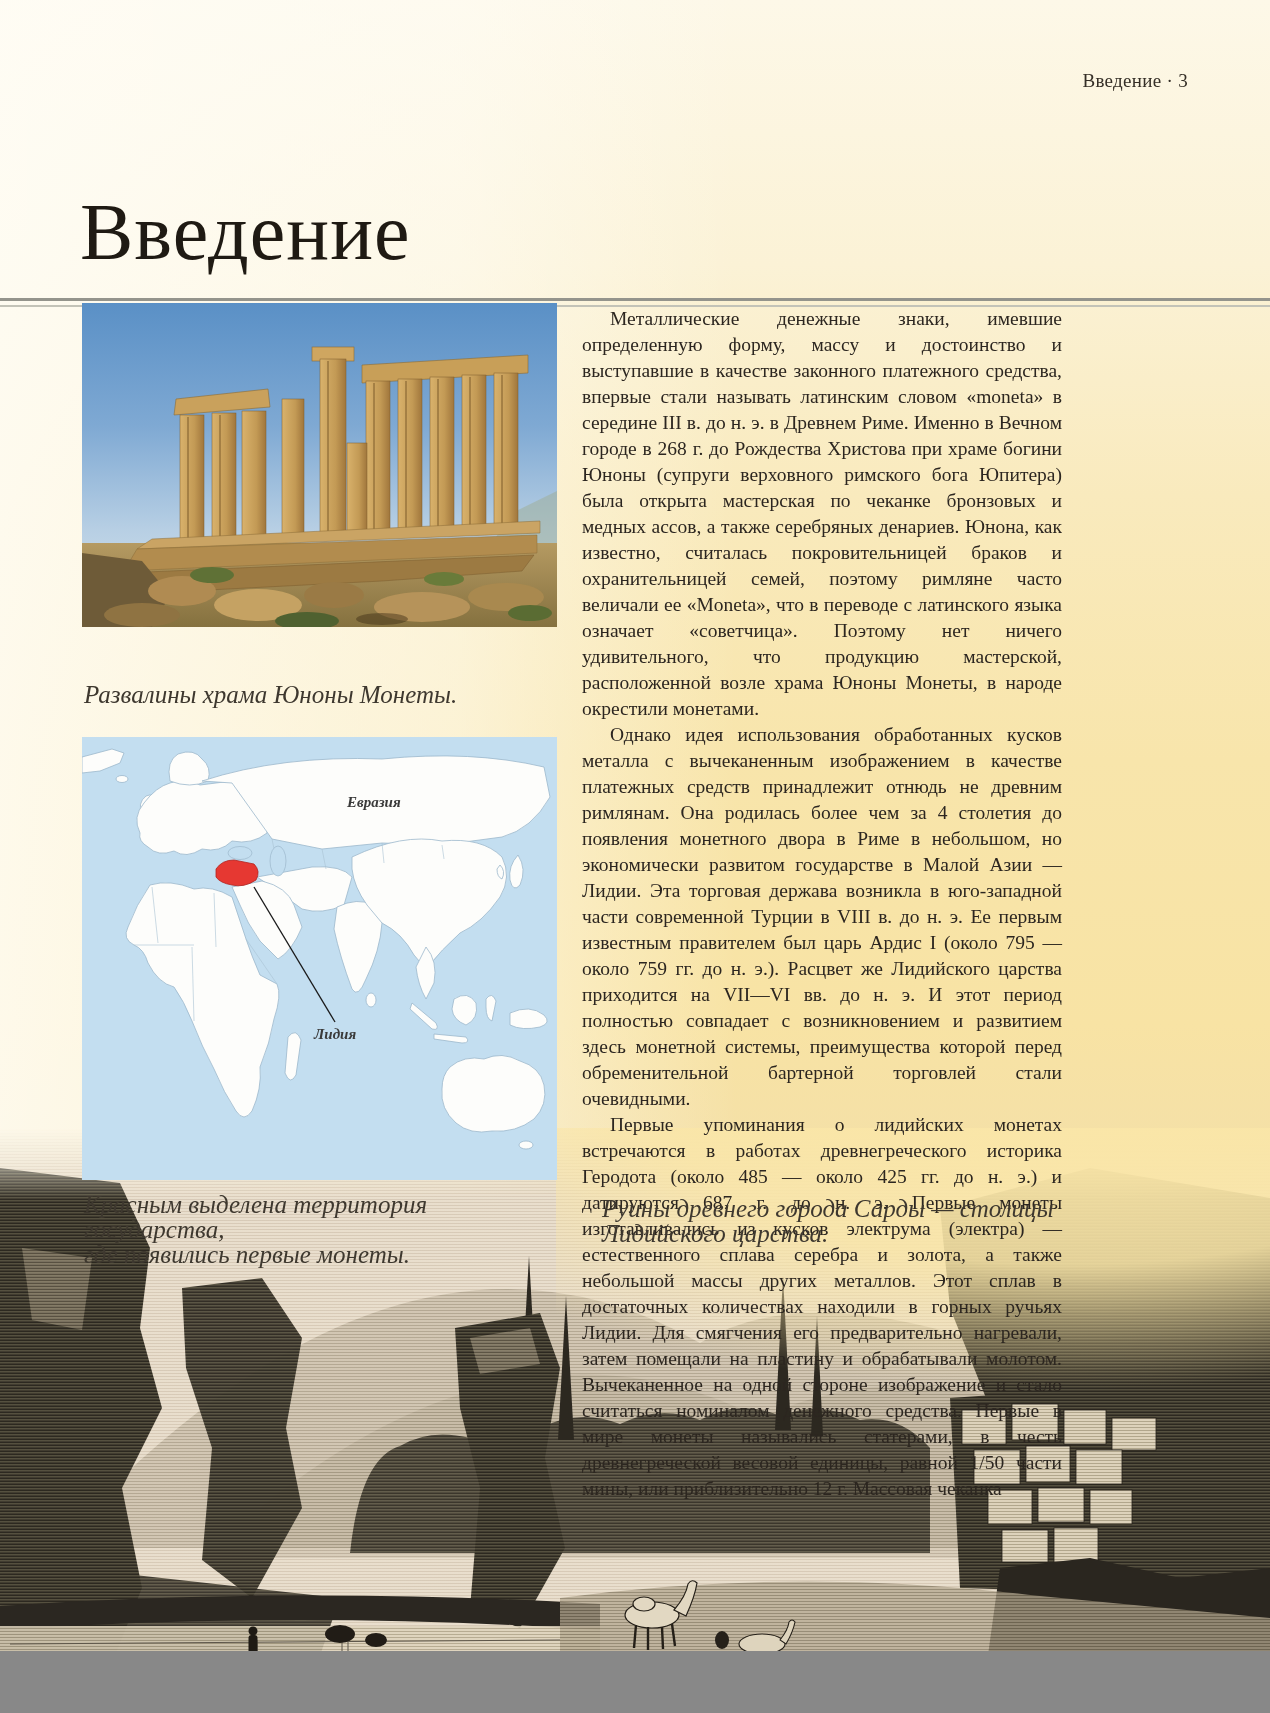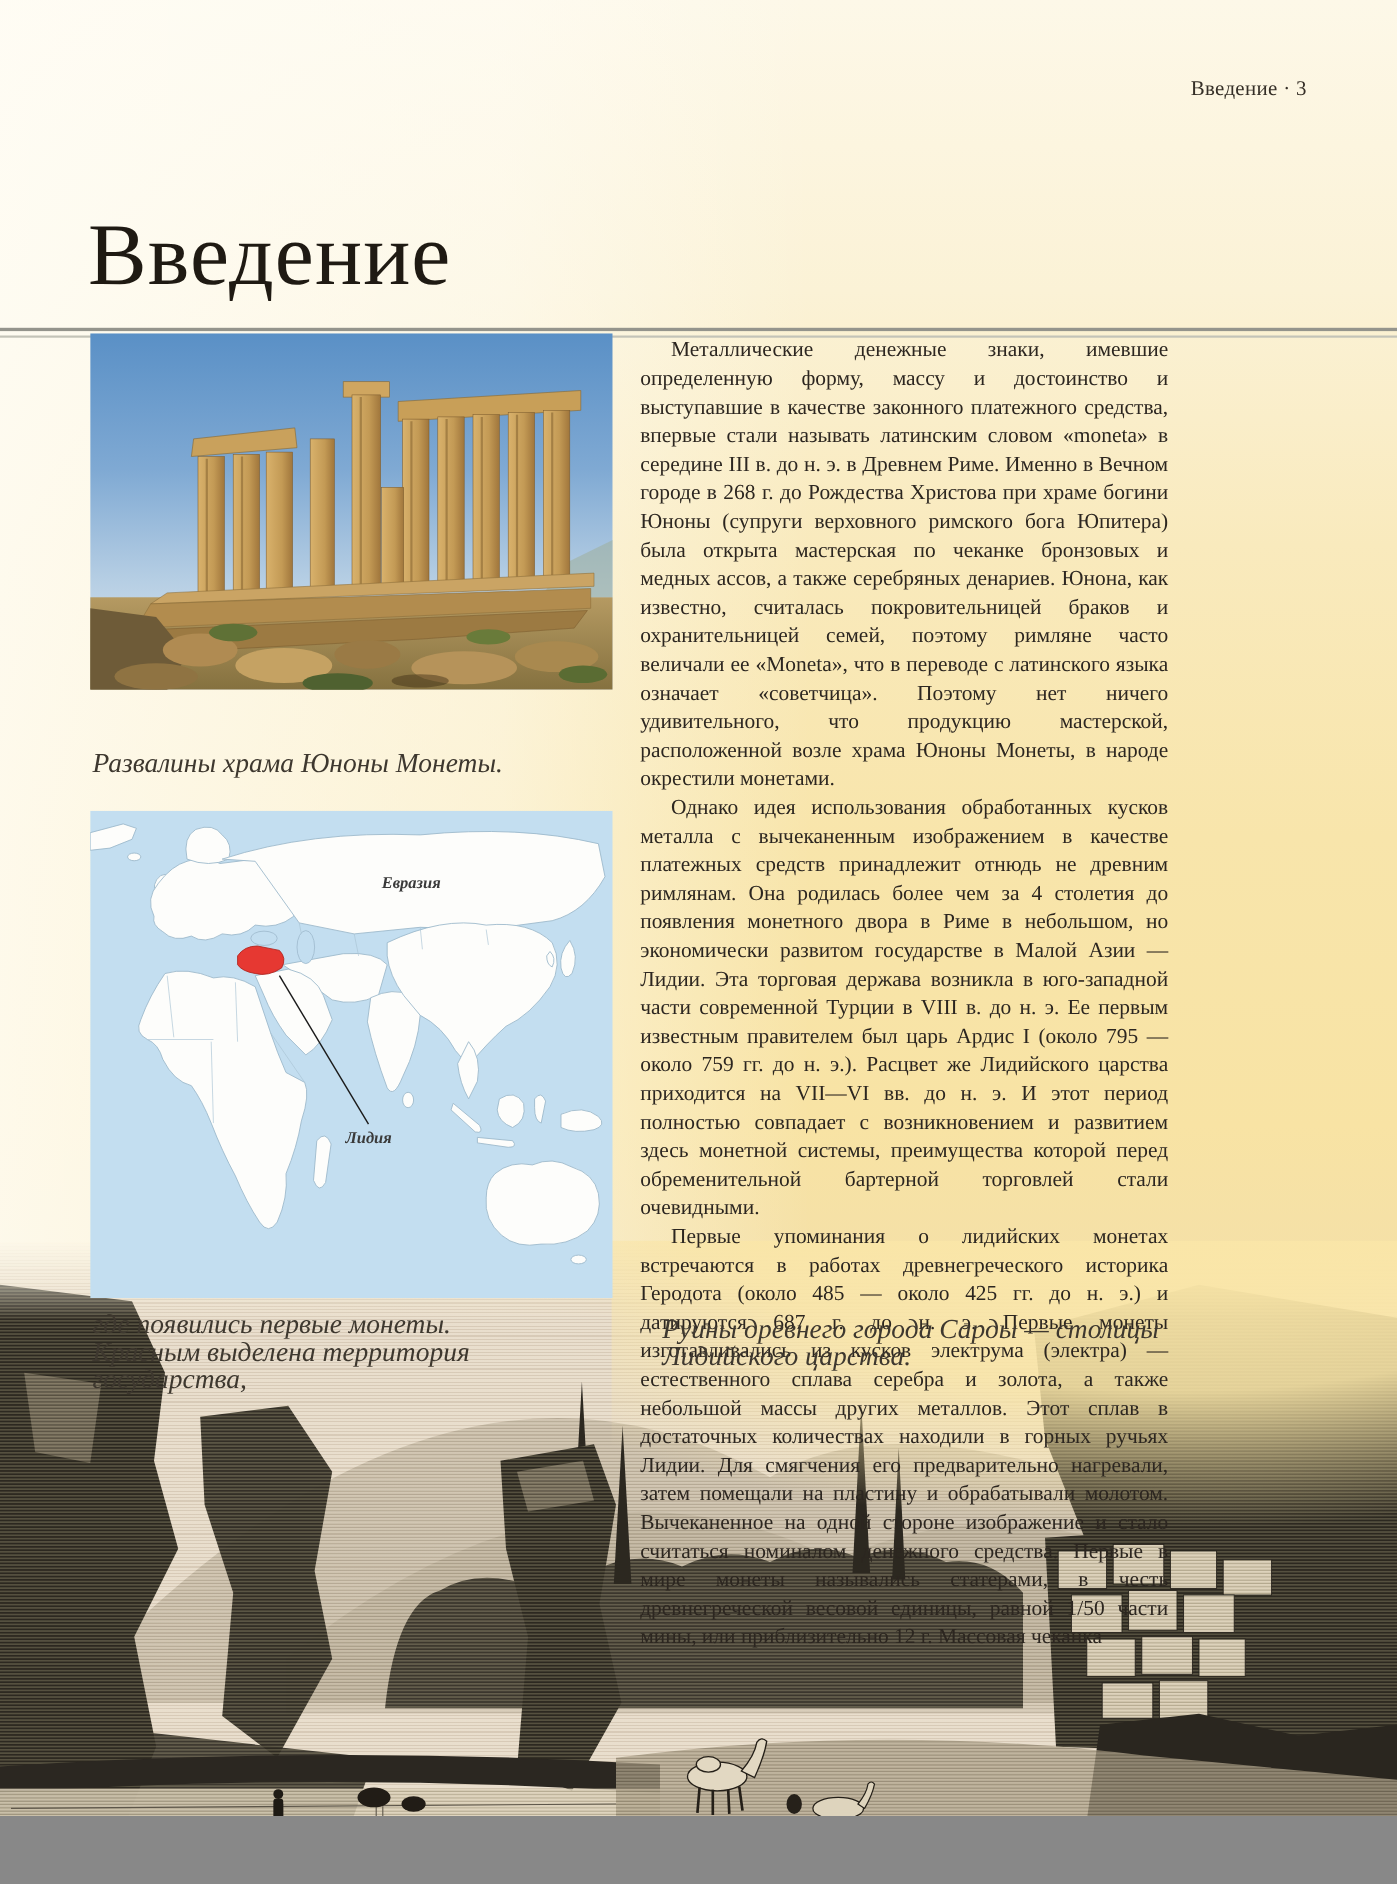--- a/index.html
+++ b/index.html
@@ -191,22 +191,22 @@
       <ellipse cx="196" cy="124" rx="8" ry="15" fill="#c3def0" stroke="#9cb8cb" stroke-width="0.7"></ellipse>
 
       <path d="M134,132 Q140,123 152,123 L172,127 Q179,134 174,143 Q162,151 150,148 Q138,146 134,140 Z" fill="#e63832" stroke="#b3241f" stroke-width="0.8"></path>
       <line x1="172" y1="150" x2="253" y2="285" stroke="#1a1a1a" stroke-width="1.3"></line>
       <text x="265" y="70" class="map-label" font-size="15">Евразия</text>
       <text x="232" y="302" class="map-label" font-size="15">Лидия</text>
     </svg>
   </div>
 
   <div class="cap cap-map">
+    <div>Красным выделена территория государства,</div>
     <div>где появились первые монеты.</div>
-    <div>Красным выделена территория государства,</div>
   </div>
 
   <div class="article">
     <p>Металлические денежные знаки, имевшие определенную форму, массу и достоинство и выступавшие в качестве законного платежного средства, впервые стали называть латинским словом «moneta» в середине III в. до н. э. в Древнем Риме. Именно в Вечном городе в 268 г. до Рождества Христова при храме богини Юноны (супруги верховного римского бога Юпитера) была открыта мастерская по чеканке бронзовых и медных ассов, а также серебряных денариев. Юнона, как известно, считалась покровительницей браков и охранительницей семей, поэтому римляне часто величали ее «Moneta», что в переводе с латинского языка означает «советчица». Поэтому нет ничего удивительного, что продукцию мастерской, расположенной возле храма Юноны Монеты, в народе окрестили монетами.</p>
     <p>Однако идея использования обработанных кусков металла с вычеканенным изображением в качестве платежных средств принадлежит отнюдь не древним римлянам. Она родилась более чем за 4 столетия до появления монетного двора в Риме в небольшом, но экономически развитом государстве в Малой Азии — Лидии. Эта торговая держава возникла в юго-западной части современной Турции в VIII в. до н. э. Ее первым известным правителем был царь Ардис I (около 795 — около 759 гг. до н. э.). Расцвет же Лидийского царства приходится на VII—VI вв. до н. э. И этот период полностью совпадает с возникновением и развитием здесь монетной системы, преимущества которой перед обременительной бартерной торговлей стали очевидными.</p>
     <p>Первые упоминания о лидийских монетах встречаются в работах древнегреческого историка Геродота (около 485 — около 425 гг. до н. э.) и датируются 687 г. до н. э. Первые монеты изготавливались из кусков электрума (электра) — естественного сплава серебра и золота, а также небольшой массы других металлов. Этот сплав в достаточных количествах находили в горных ручьях Лидии. Для смягчения его предварительно нагревали, затем помещали на пластину и обрабатывали молотом. Вычеканенное на одной стороне изображение и стало считаться номиналом денежного средства. Первые в мире монеты назывались статерами, в честь древнегреческой весовой единицы, равной 1/50 части мины, или приблизительно 12 г. Массовая чеканка</p>
   </div>
 
   <div class="cap cap-sardis">Руины древнего города Сарды — столицы Лидийского царства.</div>
 

